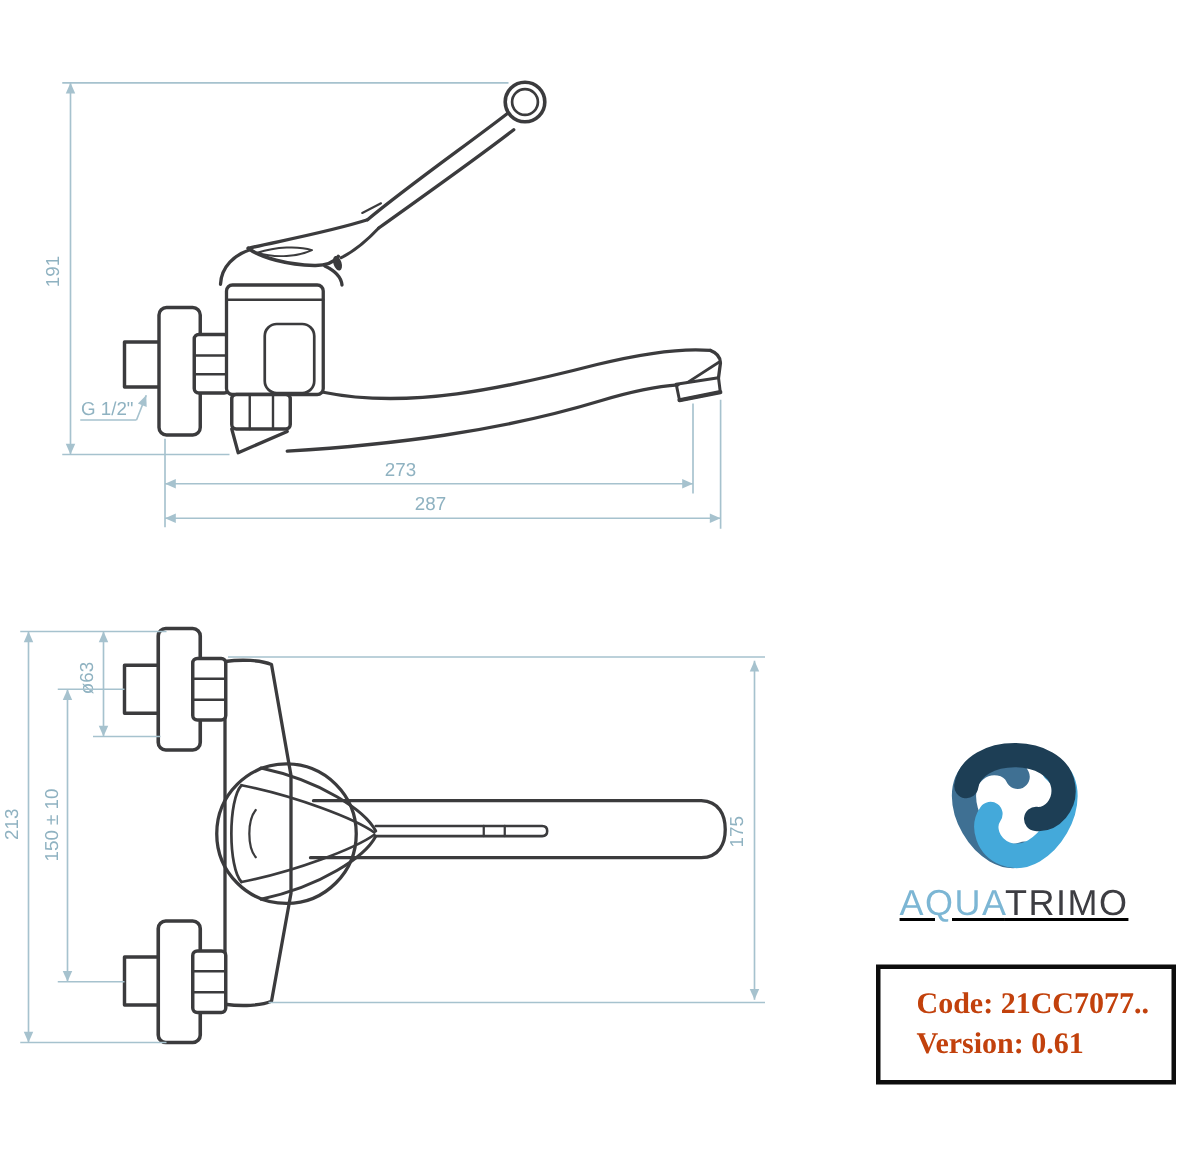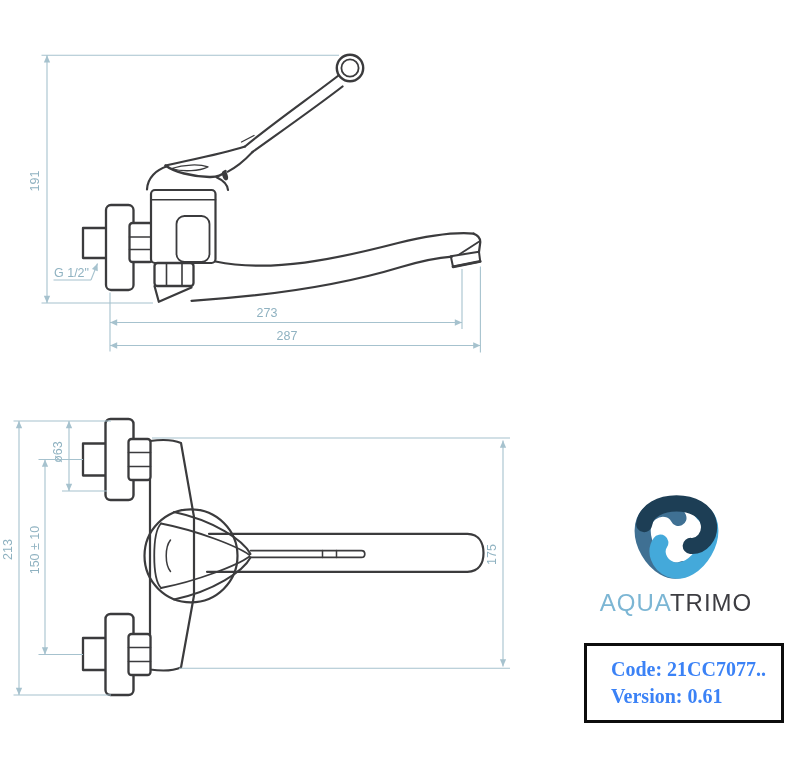--- a/index.html
+++ b/index.html
@@ -9,29 +9,29 @@
   }
   .drawing-svg{position:absolute;left:0;top:0;}
   
   .ln{stroke:#3b3b3d;fill:none;stroke-linecap:round;stroke-linejoin:round;}
   .fw{fill:#ffffff;stroke:#3b3b3d;stroke-linejoin:round;}
   .dim{stroke:#a6c2ce;stroke-width:1.1;fill:none;}
   .dimtxt{fill:#8fb2c1;font-size:12.5px;font-family:"Liberation Sans",sans-serif;}
   
   .logo{position:absolute;left:596px;top:488px;width:160px;text-align:center;}
   .logo-swirl{display:block;margin:0 auto;}
-  .wordmark{margin-top:6px;font-size:24px;letter-spacing:1px;font-family:"Liberation Sans",sans-serif;white-space:nowrap;}
+  .wordmark{margin-top:6px;font-size:24px;letter-spacing:1px;font-family:"Liberation Sans",sans-serif;white-space:nowrap;text-decoration:underline;}
   .word-aqua{color:#7cb6d4;}
   .word-trimo{color:#3d3d42;}
   
   .info-box{
     position:absolute;left:584px;top:643px;width:170px;height:54px;
     border:3.5px solid #0d0d0d;background:#ffffff;
     padding:10px 0 10px 24px;
-    font-family:"Liberation Serif",serif;font-weight:bold;font-size:20px;color:#3b82f6;
+    font-family:"Liberation Serif",serif;font-weight:bold;font-size:20px;color:#c2410c;
     line-height:1.35;white-space:nowrap;
   }
 </style>
 </head>
 <body>
 
 <div class="canvas">
 
   <svg class="drawing-svg" width="800" height="771" viewBox="0 0 800 771">
     <defs>

